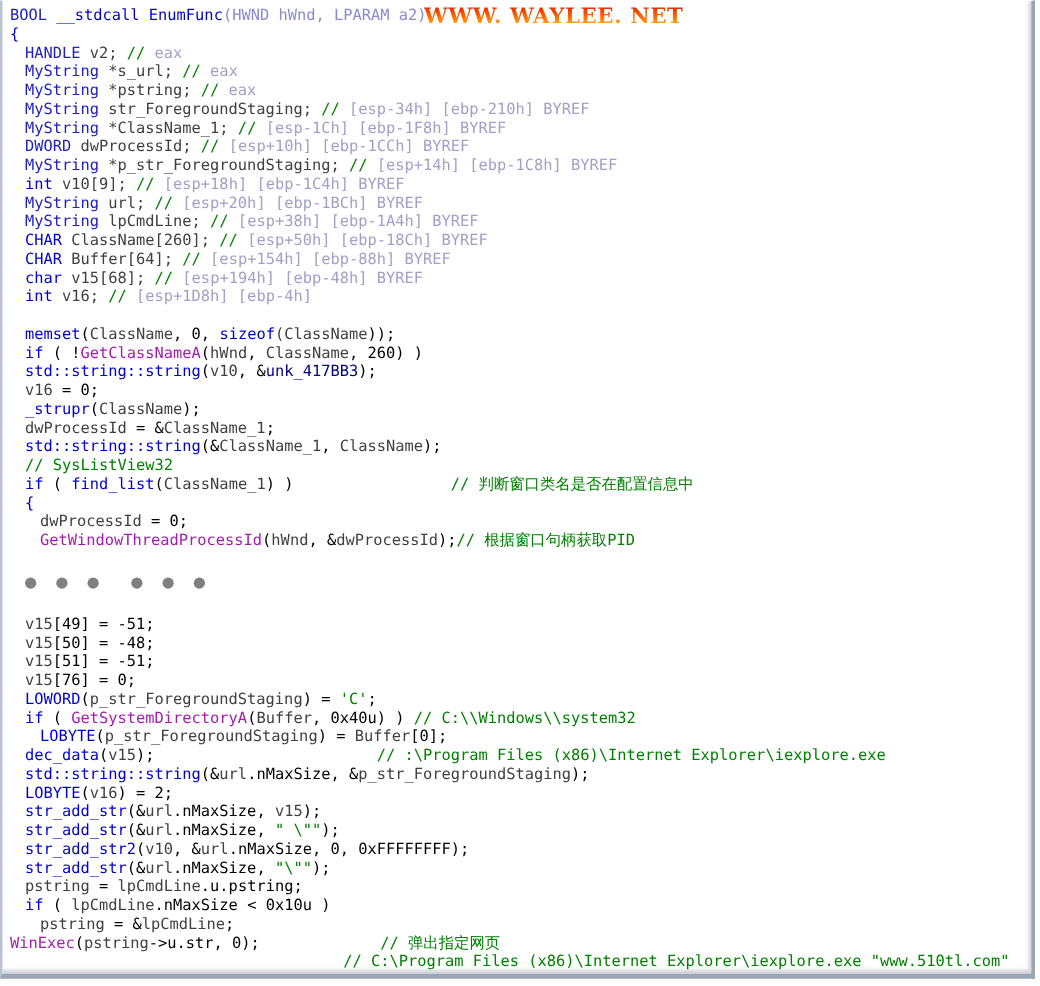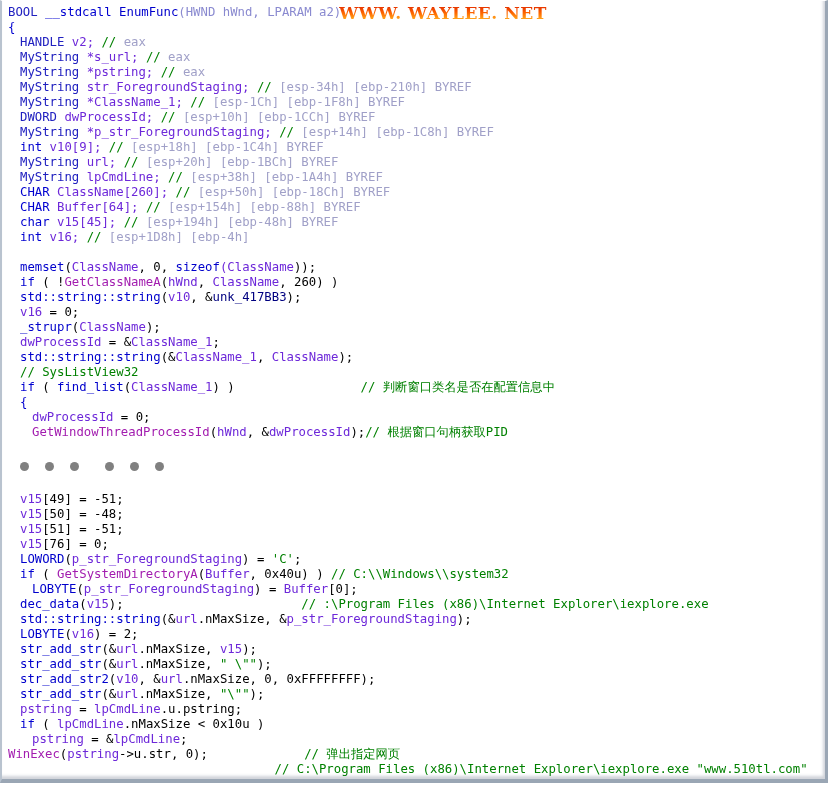--- a/index.html
+++ b/index.html
@@ -51,21 +51,21 @@
     letter-spacing: 0px;
     padding-left: 6px;
   }
 
   
   .kw      { color: #0000d0; }              
   .typ     { color: #2020c0; }              
   .fn      { color: #0000cc; }              
   .api     { color: #a21caf; }              
   .var     { color: #8a8ad0; }              
-  .lvar    { color: #6d28d9; text-align: right; }              
+  .lvar    { color: #404040; text-align: right; }              
   .gvar    { color: #000080; }              
   .str     { color: #008000; }              
   .cmt     { color: #008000; }              
   .stk     { color: #a0a0c8; }              
   .pun     { color: #000000; }              
   .brace   { color: #0000d0; }
 
   .ellipsis-line {
     height: 22px;
     padding-left: 18px;
@@ -129,21 +129,21 @@
     <div class="line"><span style="padding-left:12px"></span><span class="kw">int</span><span class="lvar"> v10[9]; </span><span class="cmt">// </span><span class="stk">[esp+18h] [ebp-1C4h] </span><span class="stk">BYREF</span></div>
 
     <div class="line"><span style="padding-left:12px"></span><span class="typ">MyString</span><span class="lvar"> url; </span><span class="cmt">// </span><span class="stk">[esp+20h] [ebp-1BCh] </span><span class="stk">BYREF</span></div>
 
     <div class="line"><span style="padding-left:12px"></span><span class="typ">MyString</span><span class="lvar"> lpCmdLine; </span><span class="cmt">// </span><span class="stk">[esp+38h] [ebp-1A4h] </span><span class="stk">BYREF</span></div>
 
     <div class="line"><span style="padding-left:12px"></span><span class="kw">CHAR</span><span class="lvar"> ClassName[260]; </span><span class="cmt">// </span><span class="stk">[esp+50h] [ebp-18Ch] </span><span class="stk">BYREF</span></div>
 
     <div class="line"><span style="padding-left:12px"></span><span class="kw">CHAR</span><span class="lvar"> Buffer[64]; </span><span class="cmt">// </span><span class="stk">[esp+154h] [ebp-88h] </span><span class="stk">BYREF</span></div>
 
-    <div class="line"><span style="padding-left:12px"></span><span class="kw">char</span><span class="lvar"> v15[45]; </span><span class="cmt">// </span><span class="stk">[esp+194h] [ebp-48h] </span><span class="stk">BYREF</span></div>
+    <div class="line"><span style="padding-left:12px"></span><span class="kw">char</span><span class="lvar"> v15[68]; </span><span class="cmt">// </span><span class="stk">[esp+194h] [ebp-48h] </span><span class="stk">BYREF</span></div>
 
     <div class="line"><span style="padding-left:12px"></span><span class="kw">int</span><span class="lvar"> v16; </span><span class="cmt">// </span><span class="stk">[esp+1D8h] [ebp-4h]</span></div>
 
     <div class="line">&nbsp;</div>
 
     <div class="line"><span style="padding-left:12px"></span><span class="fn">memset</span><span class="pun">(</span><span class="lvar">ClassName</span><span class="pun">, 0, </span><span class="fn">sizeof</span><span class="lvar">(ClassName</span><span class="pun">));</span></div>
 
     <div class="line"><span style="padding-left:12px"></span><span class="kw">if</span><span class="pun"> ( !</span><span class="api">GetClassNameA</span><span class="pun">(</span><span class="lvar">hWnd</span><span class="pun">, </span><span class="lvar">ClassName</span><span class="pun">, 260) )</span></div>
 
 

